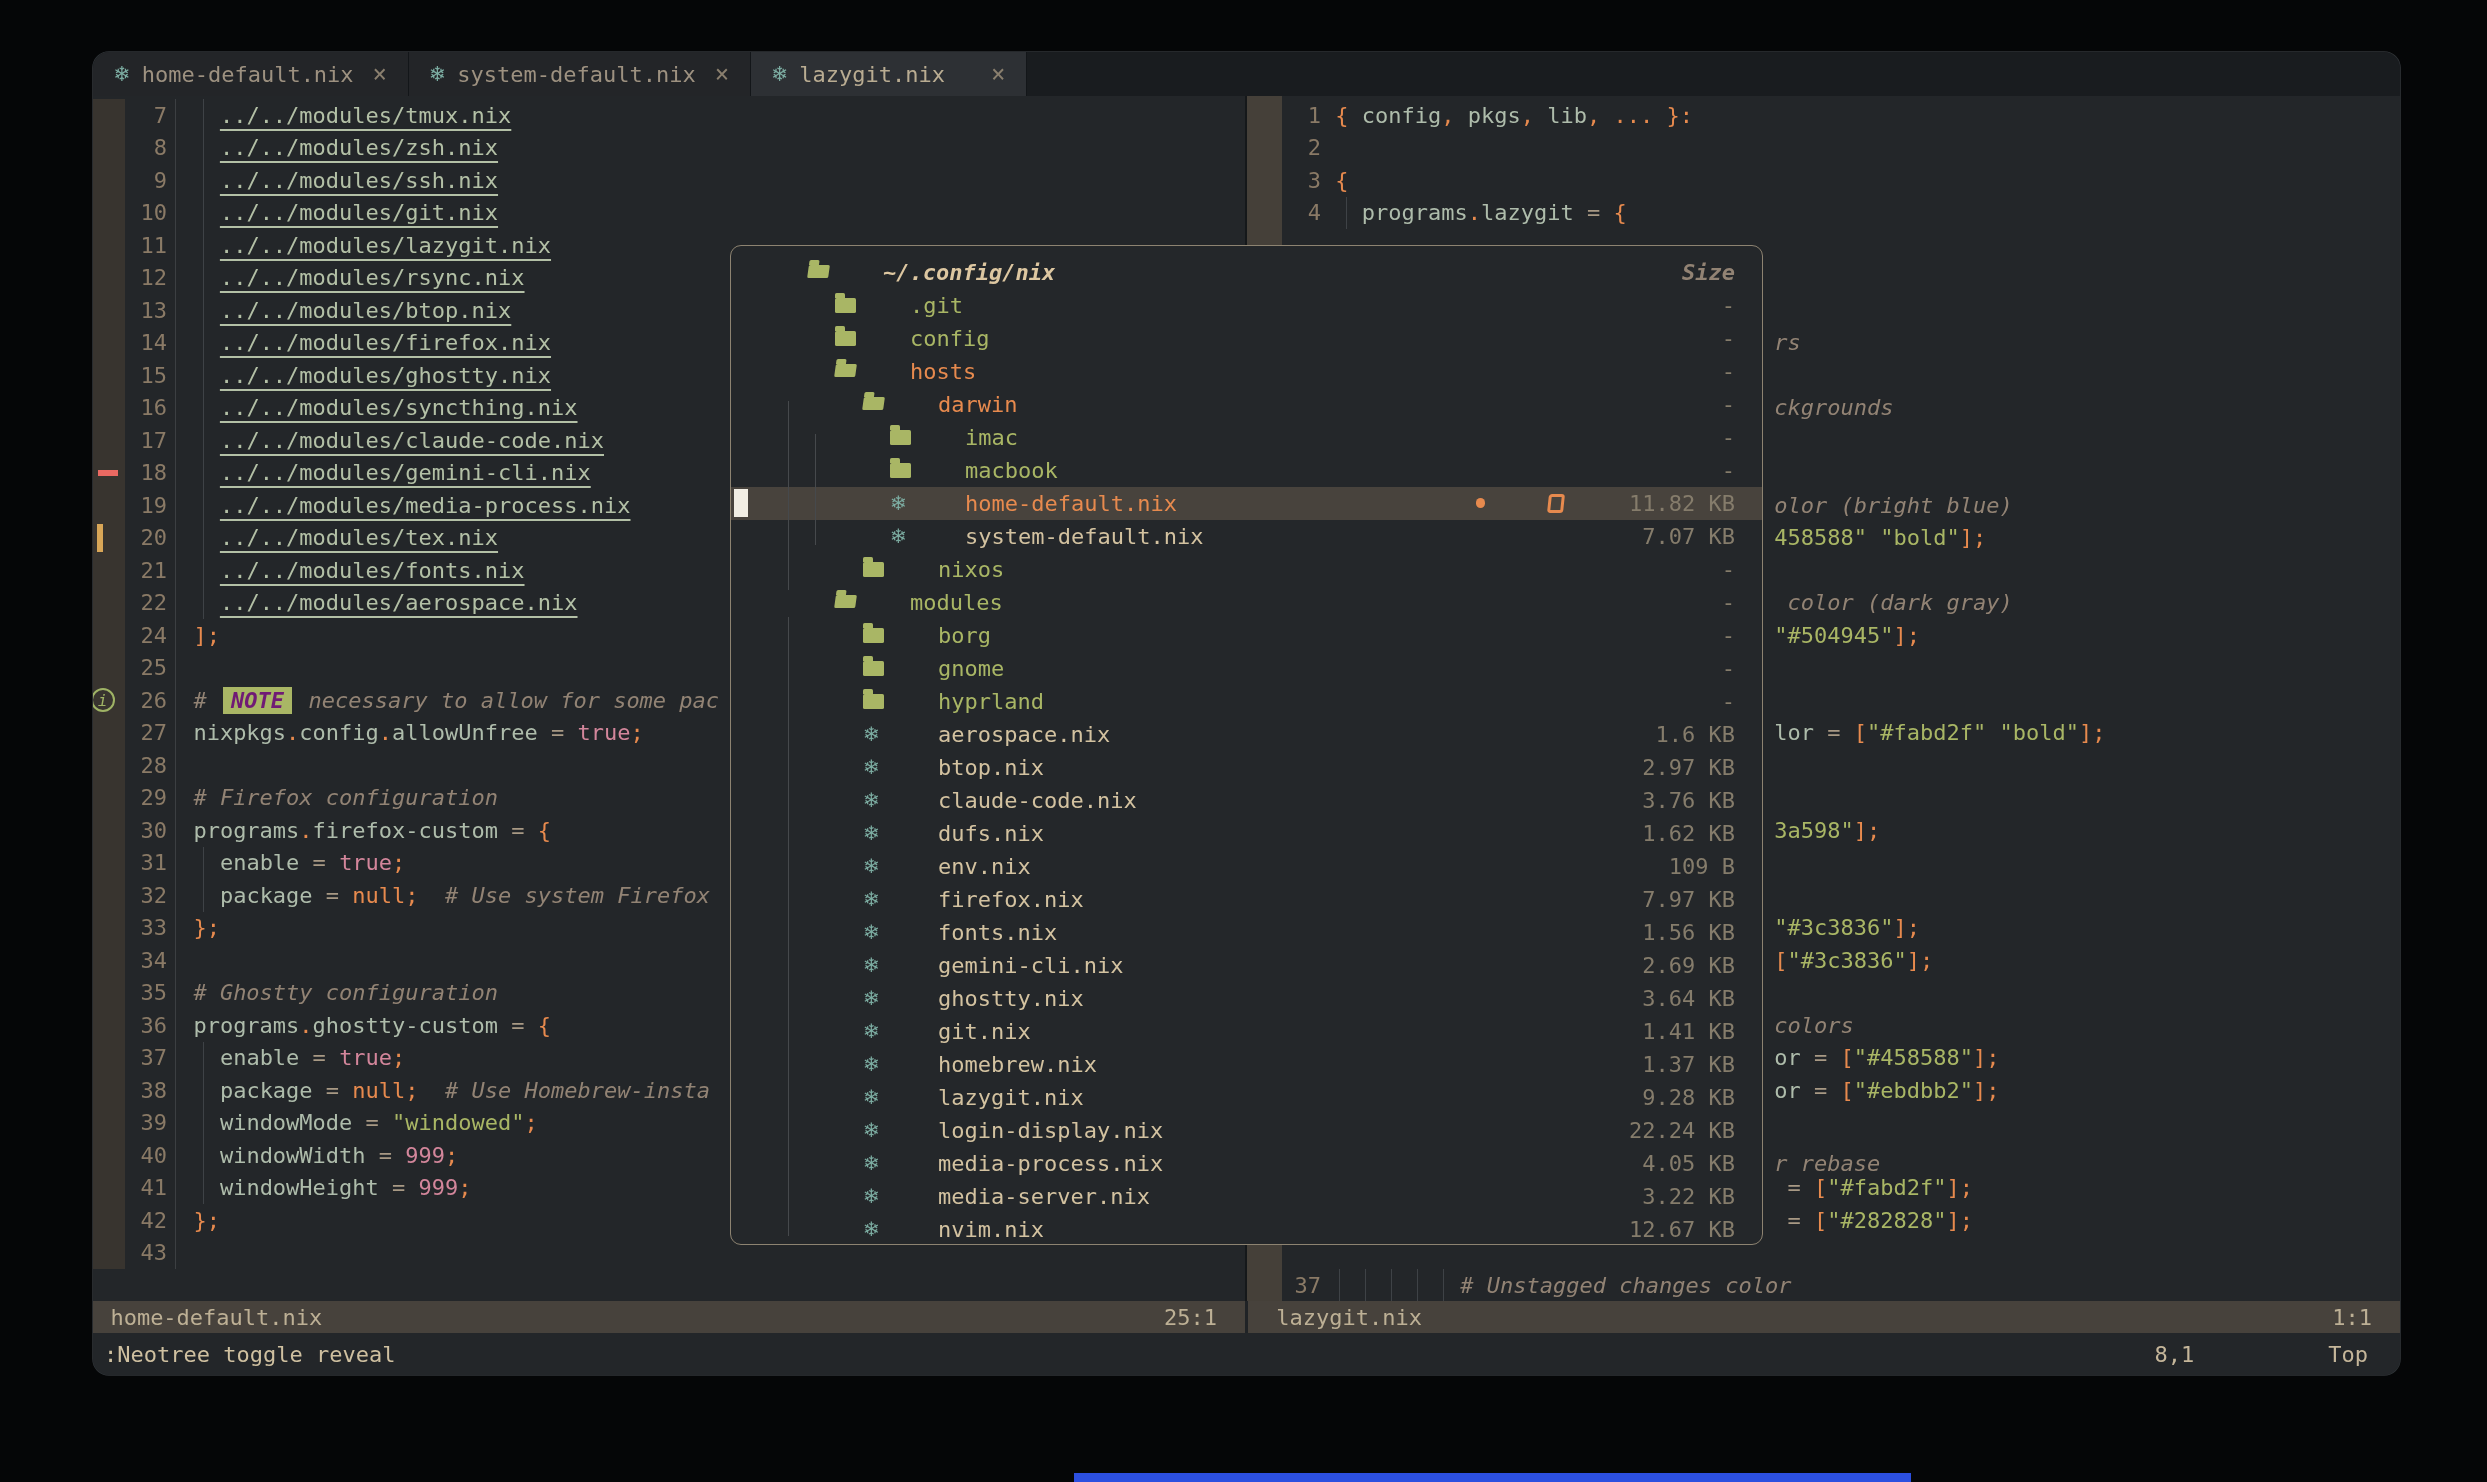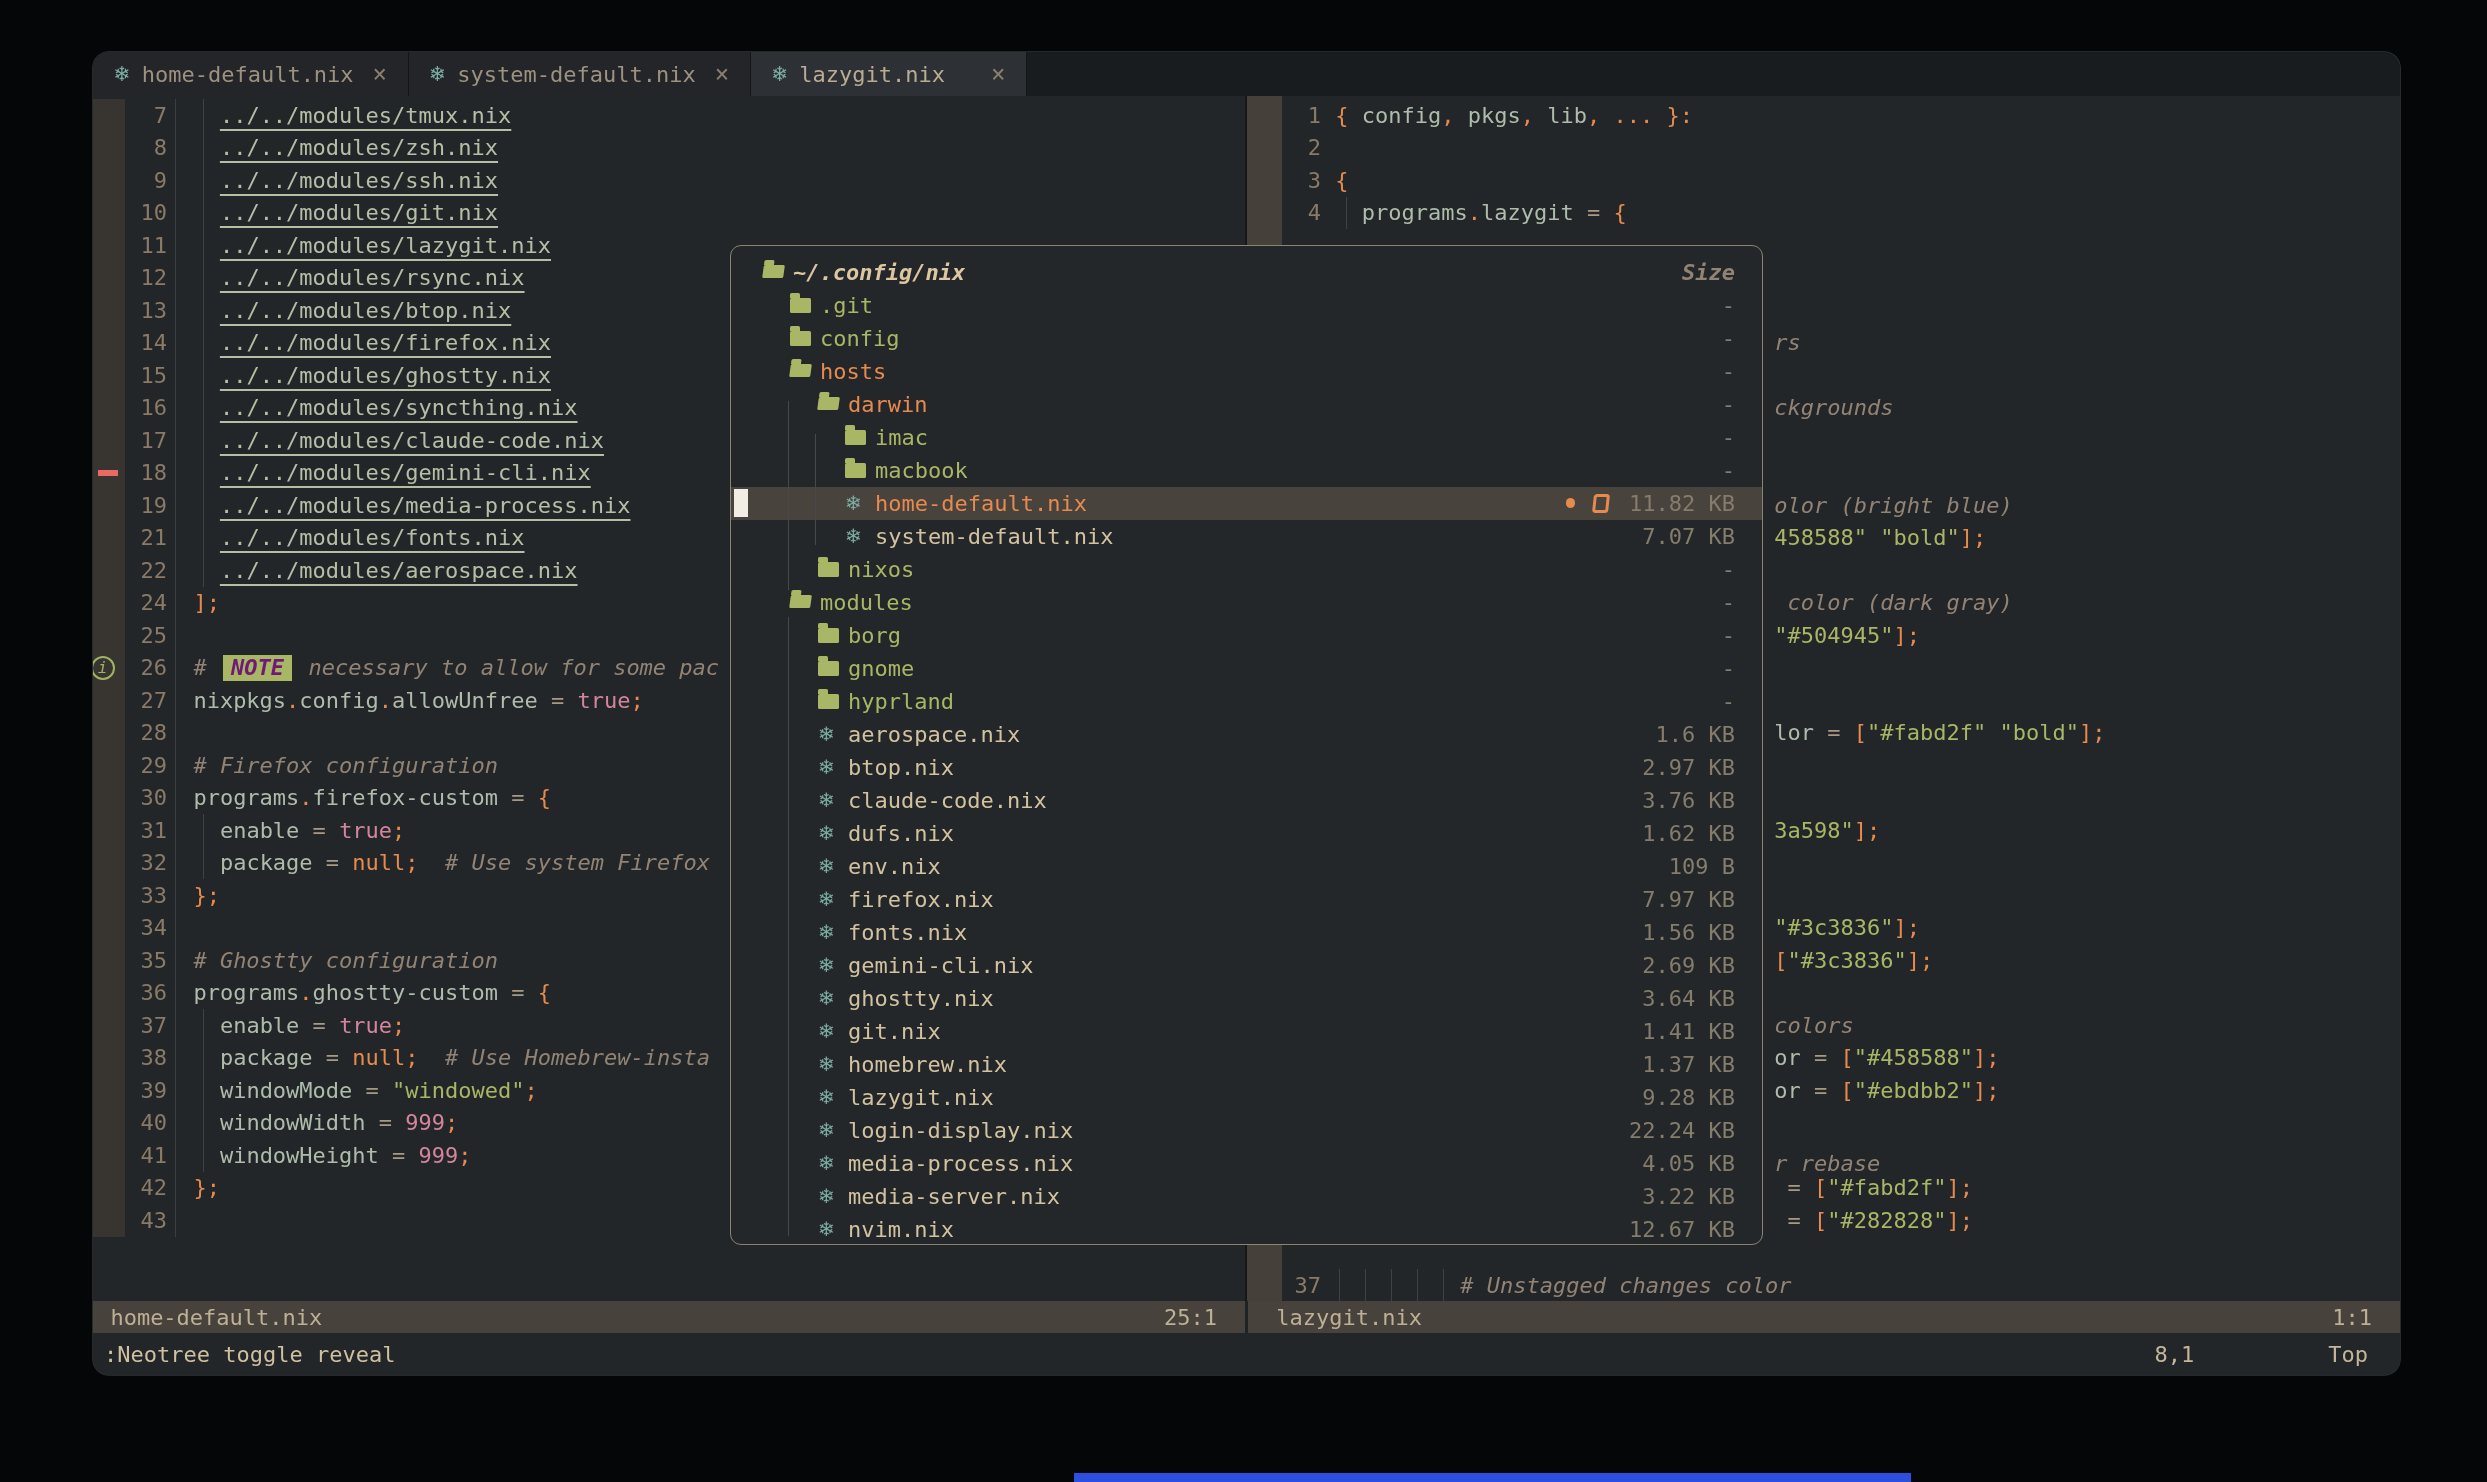--- a/index.html
+++ b/index.html
@@ -56,21 +56,21 @@
   .tok-null{color:var(--orange);}
   .tok-str{color:var(--green);}
   .tok-com{color:var(--gray);font-style:italic;}
   .tok-note{background:var(--green);color:#701a75;font-weight:bold;font-style:italic;padding:0.8px 8px;margin:0 3.2px;}
   .frag{display:inline-block;}
   .bguide{position:absolute;top:0;bottom:0;border-left:1.6px solid var(--guide);}
   
   .float{position:absolute;left:637px;top:193px;width:1033px;height:1000px;background:#24272a;
          border:1.6px solid var(--fborder);border-radius:11px;overflow:hidden;z-index:5;}
   .tree{position:absolute;left:0;top:9.5px;right:0;}
-  .trow{position:relative;display:flex;align-items:center;height:33px;font-size:22px;}
+  .trow{position:relative;display:flex;align-items:center;height:33px;font-size:22px;gap:45px;}
   .trow .indent{flex:none;}
   .trow .ticon{flex:none;width:30px;display:flex;align-items:center;}
   .trow .tlabel{white-space:pre;}
   .trow .spacer{flex:1;}
   .trow .tsize{color:var(--size);padding-right:27px;font-size:22px;}
   .trow.selected{background:var(--sel);}
   .trow.selected::before{content:"";position:absolute;left:3.2px;top:2.4px;bottom:2.4px;width:14px;background:#f2eee4;}
   .trow.root .tlabel{color:#ddc7a1;font-weight:bold;font-style:italic;}
   .trow.root .tsize{color:var(--gray);font-style:italic;font-weight:bold;}
   .t-dir{color:var(--green);}
@@ -199,20 +199,28 @@
               <span class="code"><span class="tok-ws">  </span><span class="tok-path">../../modules/gemini-cli.nix</span></span>
               <span class="iguide"></span>
             </div>
             <div class="row">
               <span class="sign-col"></span>
               <span class="lnum">19</span>
               <span class="code"><span class="tok-ws">  </span><span class="tok-path">../../modules/media-process.nix</span></span>
               <span class="iguide"></span>
             </div>
             <div class="row">
+              <span class="sign-col">
+                <span class="sign-chg"></span>
+              </span>
+              <span class="lnum">20</span>
+              <span class="code"><span class="tok-ws">  </span><span class="tok-path">../../modules/tex.nix</span></span>
+              <span class="iguide"></span>
+            </div>
+            <div class="row">
               <span class="sign-col"></span>
               <span class="lnum">21</span>
               <span class="code"><span class="tok-ws">  </span><span class="tok-path">../../modules/fonts.nix</span></span>
               <span class="iguide"></span>
             </div>
             <div class="row">
               <span class="sign-col"></span>
               <span class="lnum">22</span>
               <span class="code"><span class="tok-ws">  </span><span class="tok-path">../../modules/aerospace.nix</span></span>
               <span class="iguide"></span>

